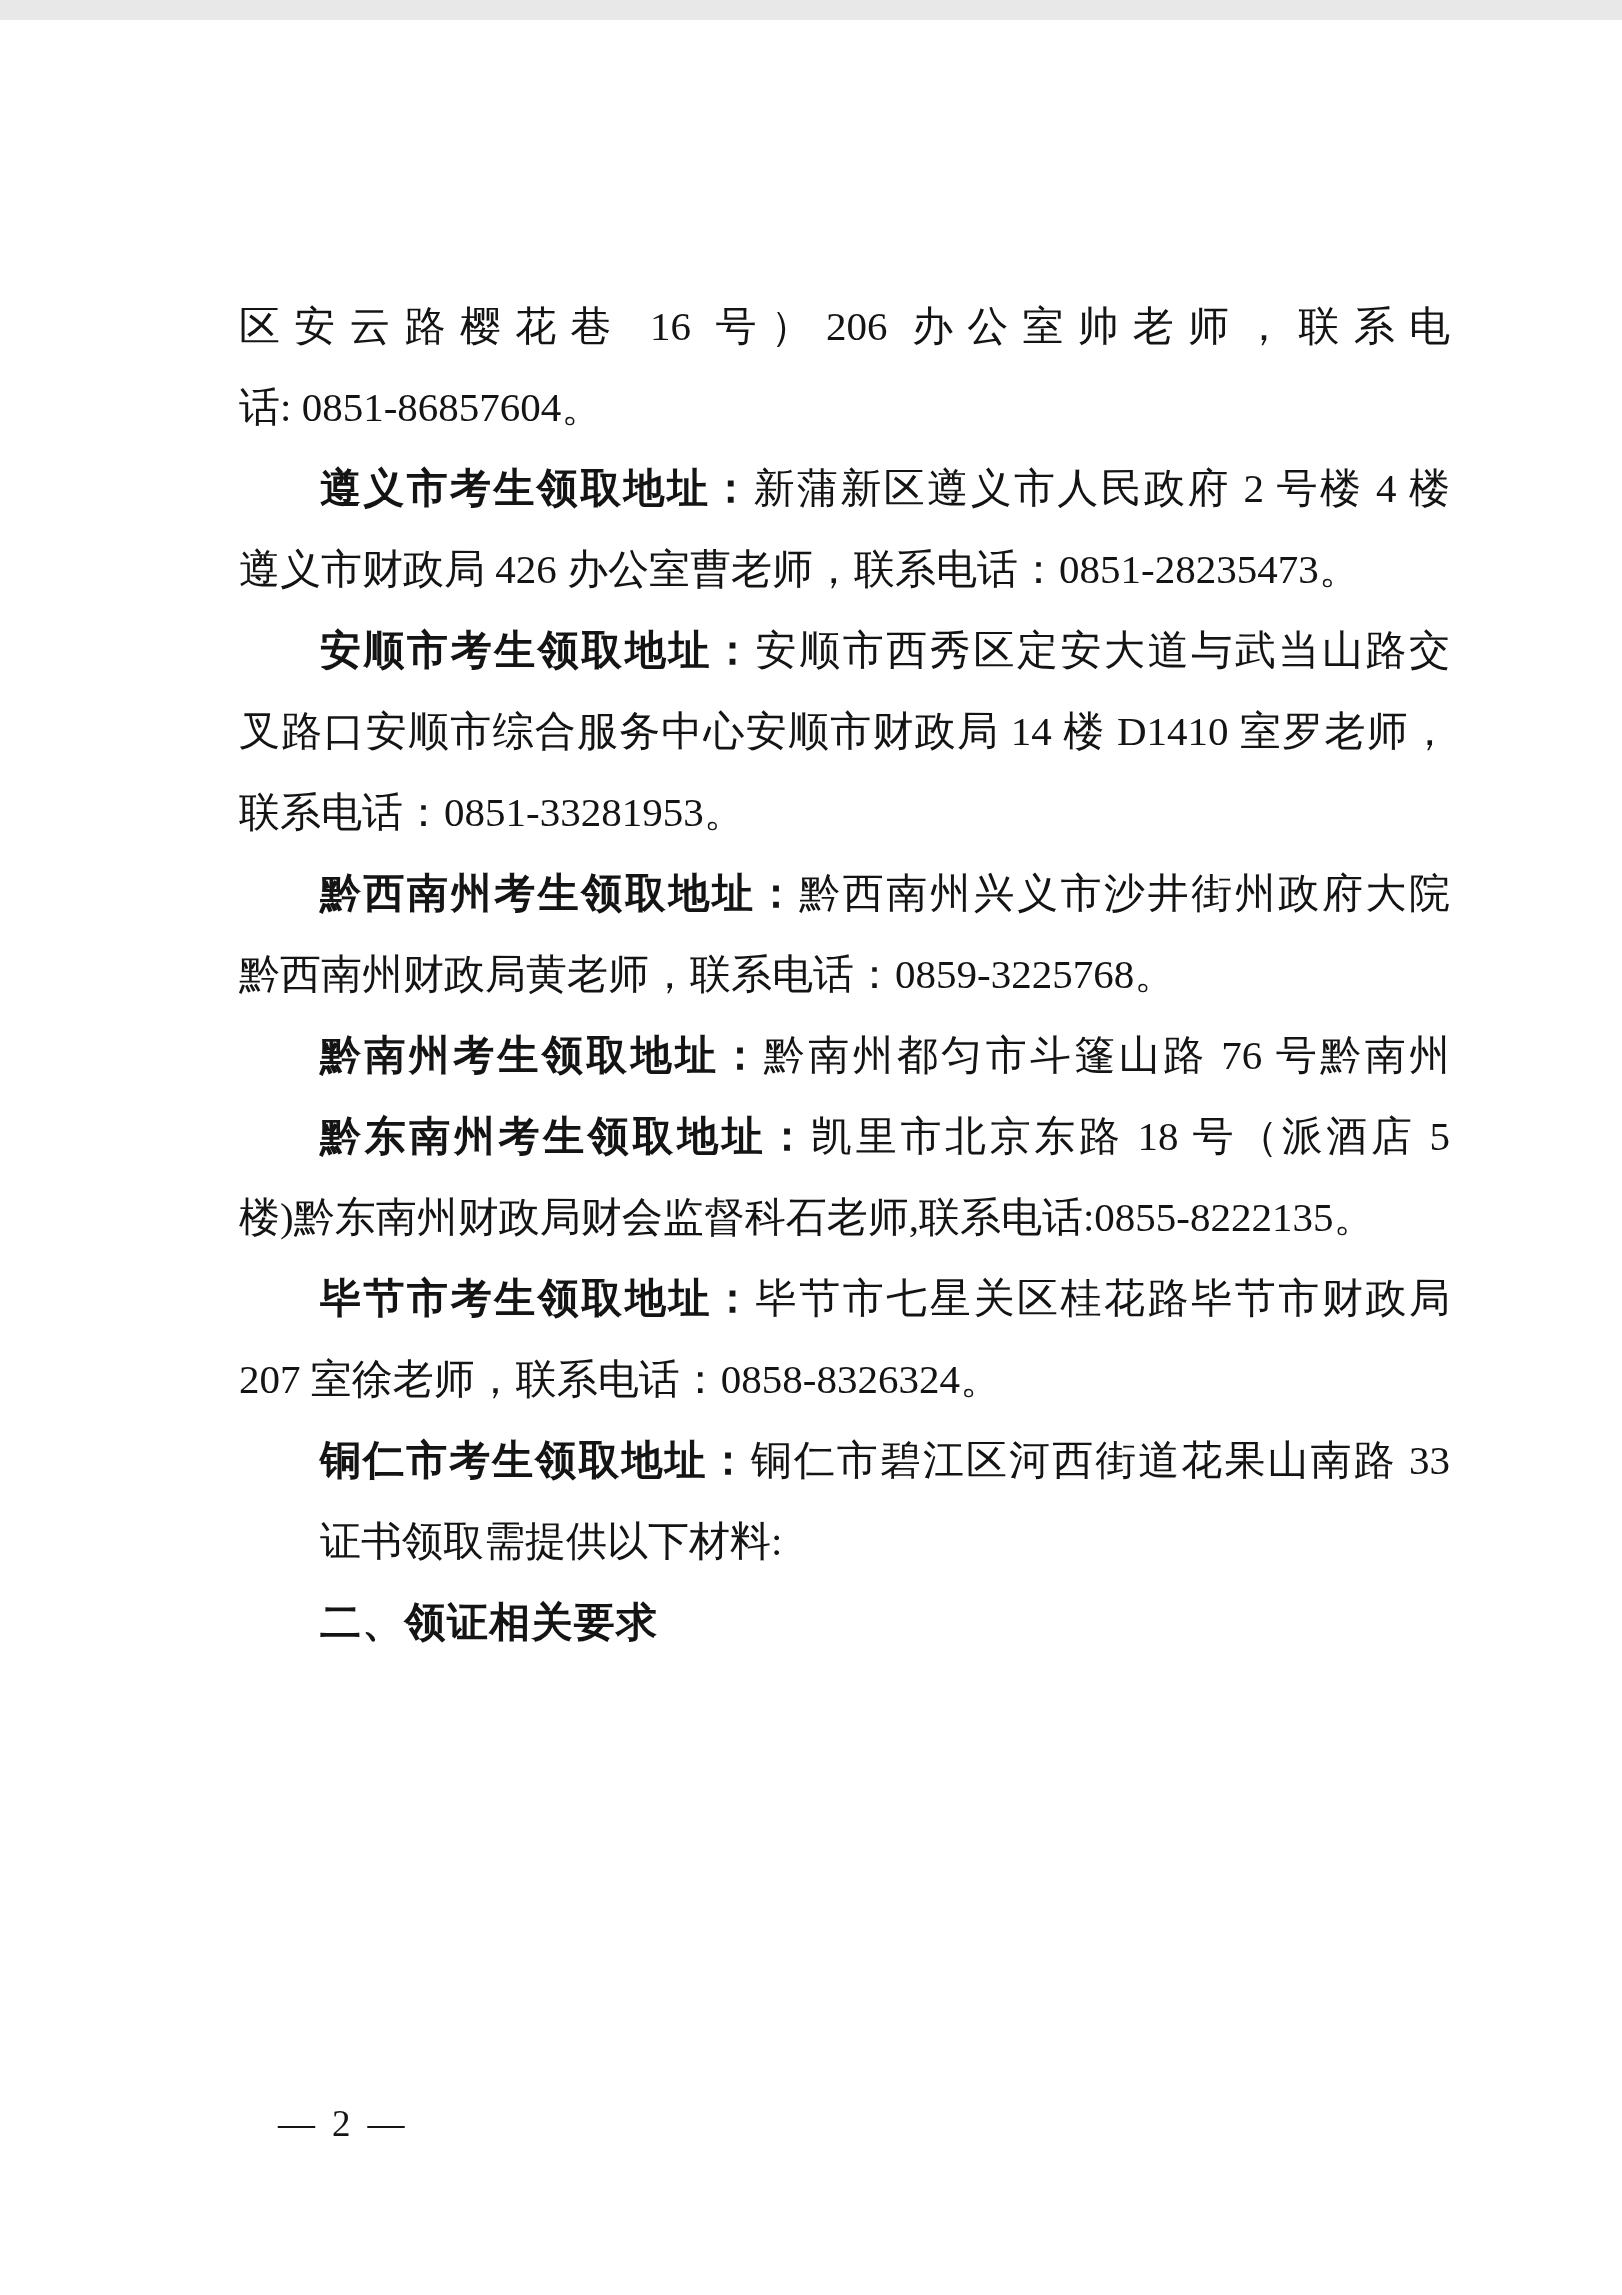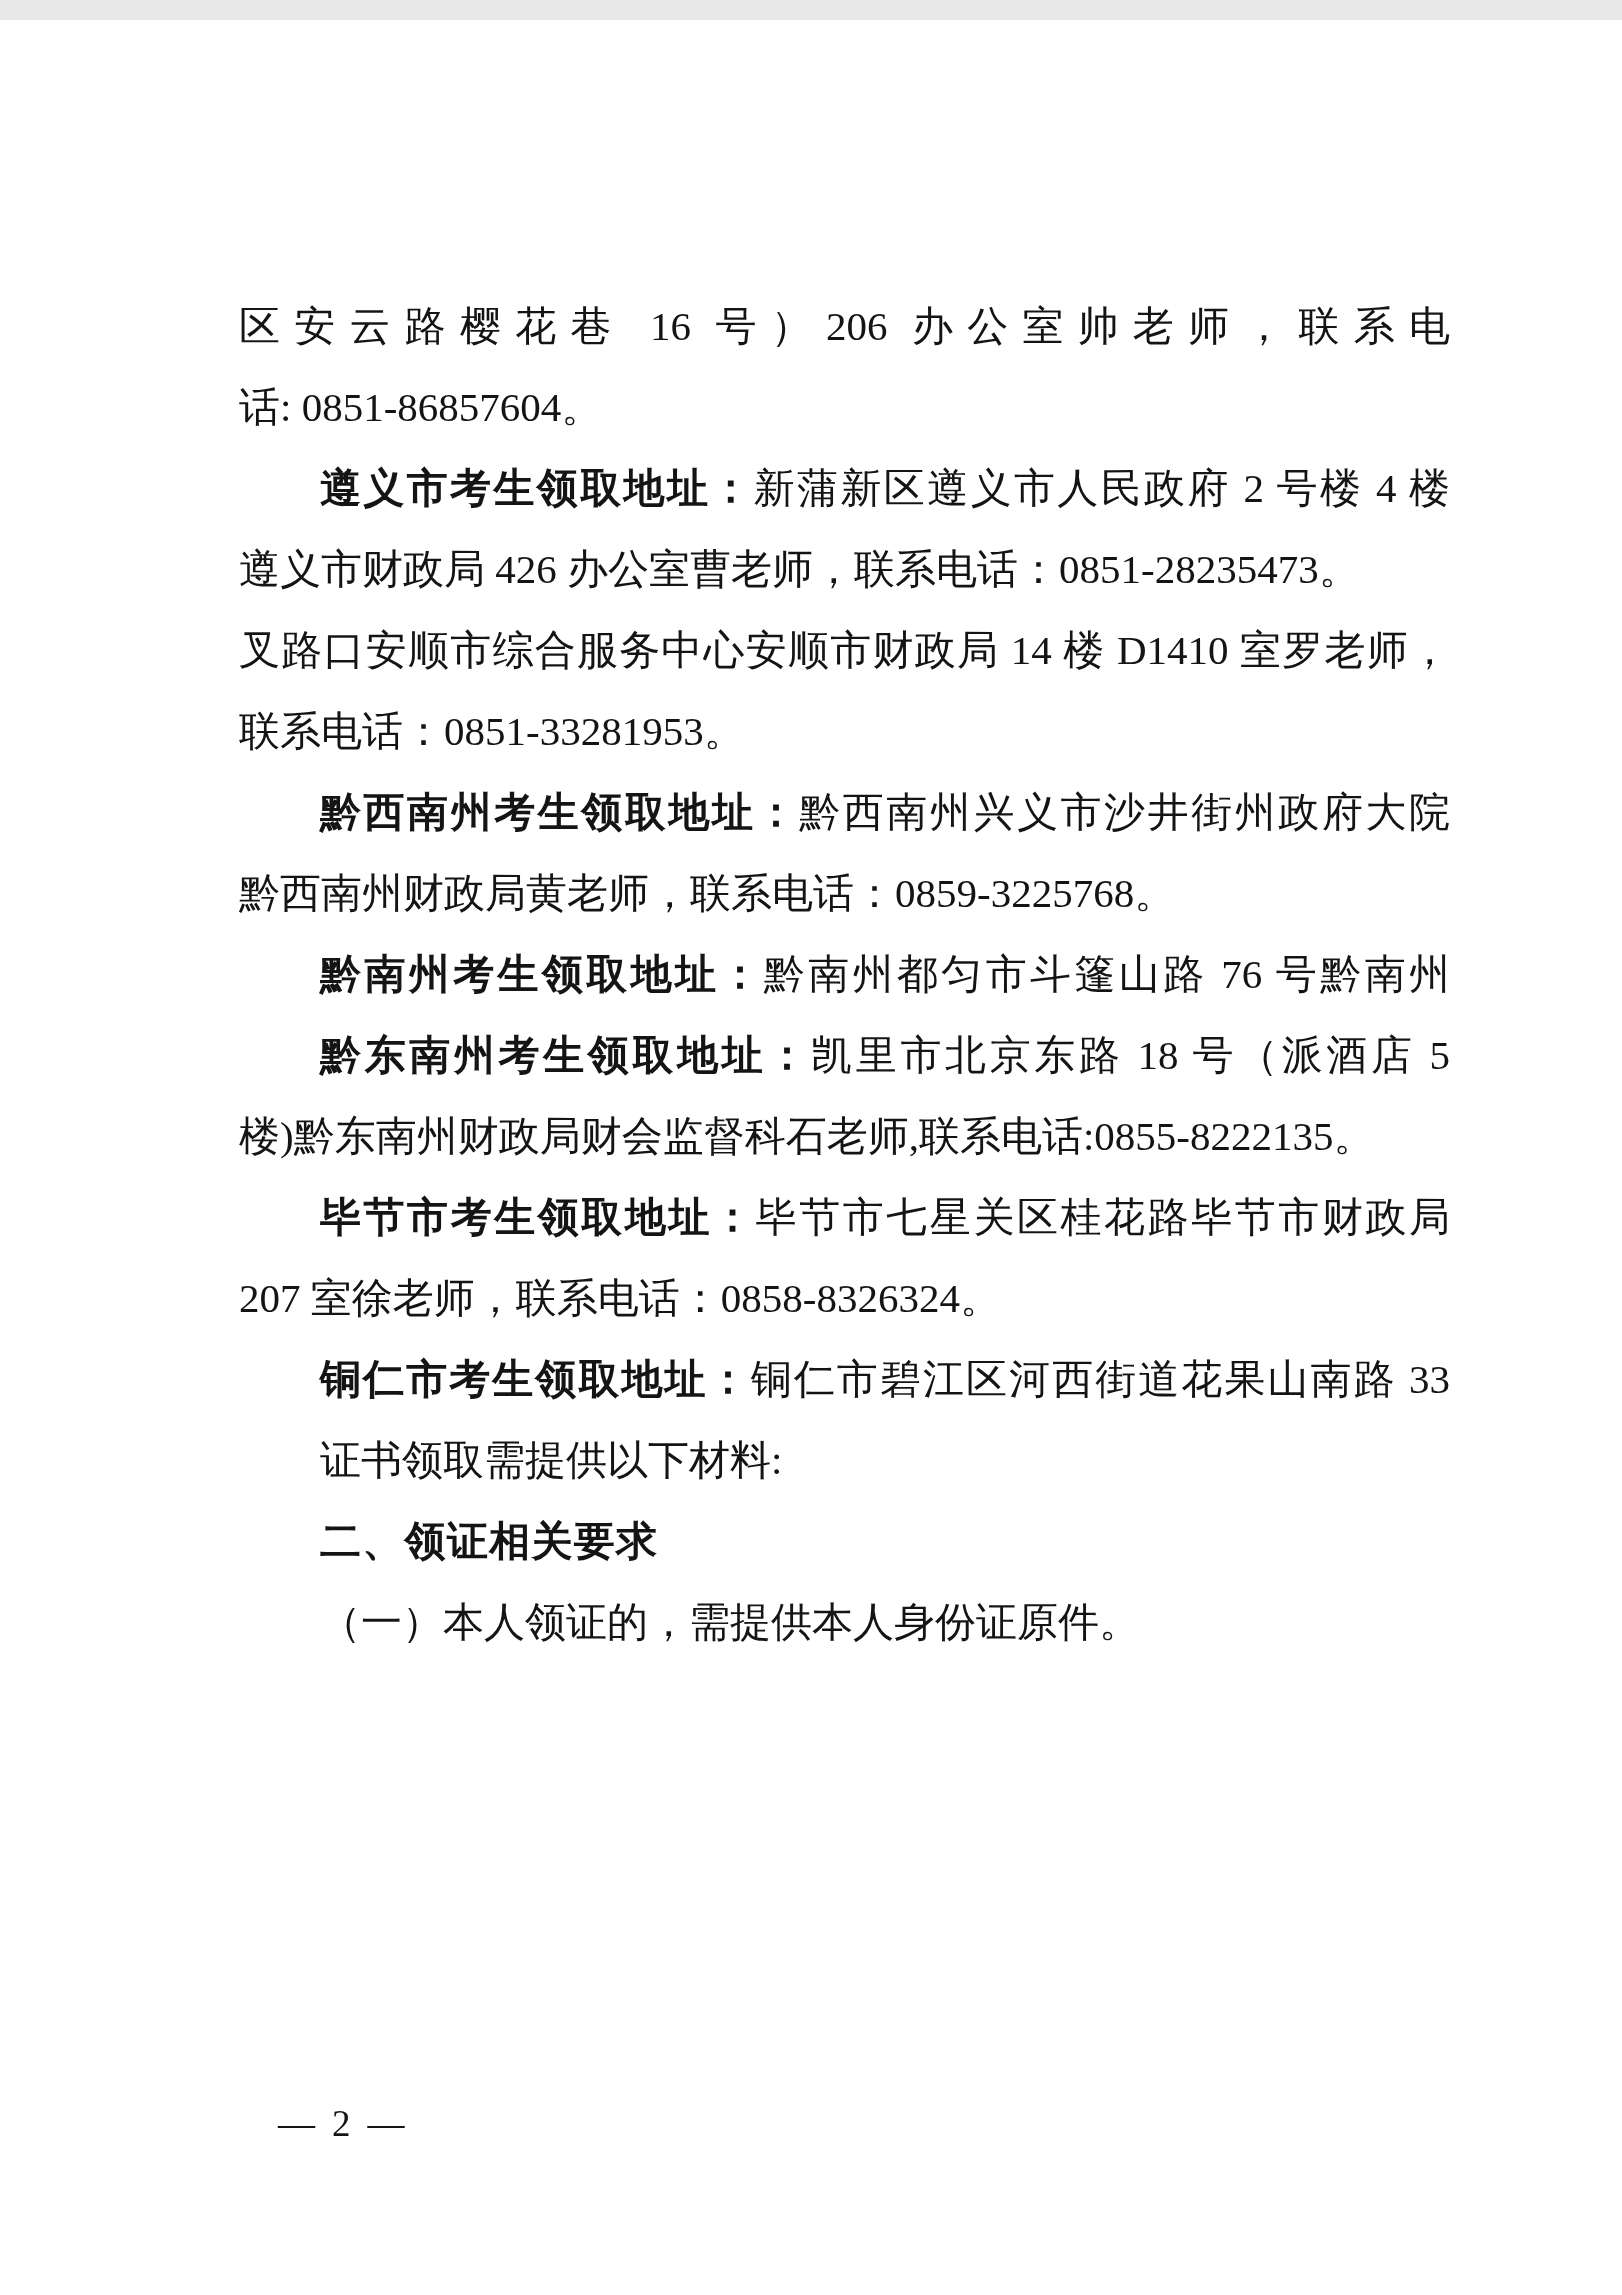--- a/index.html
+++ b/index.html
@@ -54,20 +54,21 @@
   <div class="content">
 
     <div class="line fill"><span class="label"></span><span>区安云路樱花巷 16 号）206 办公室帅老师，联系电</span></div>
 
     <div class="line"><span class="label"></span><span>话: 0851-86857604。</span></div>
 
     <div class="line fill indent"><span class="label">遵义市考生领取地址：</span><span>新蒲新区遵义市人民政府 2 号楼 4 楼</span></div>
 
     <div class="line"><span class="label"></span><span>遵义市财政局 426 办公室曹老师，联系电话：0851-28235473。</span></div>
 
+    <div class="line fill indent"><span class="label">安顺市考生领取地址：</span><span>安顺市西秀区定安大道与武当山路交</span></div>
 
     <div class="line fill"><span class="label"></span><span>叉路口安顺市综合服务中心安顺市财政局 14 楼 D1410 室罗老师，</span></div>
 
     <div class="line"><span class="label"></span><span>联系电话：0851-33281953。</span></div>
 
     <div class="line fill indent"><span class="label">黔西南州考生领取地址：</span><span>黔西南州兴义市沙井街州政府大院</span></div>
 
     <div class="line"><span class="label"></span><span>黔西南州财政局黄老师，联系电话：0859-3225768。</span></div>
 
     <div class="line fill indent"><span class="label">黔南州考生领取地址：</span><span>黔南州都匀市斗篷山路 76 号黔南州</span></div>
@@ -83,19 +84,18 @@
 
     <div class="line"><span class="label"></span><span>207 室徐老师，联系电话：0858-8326324。</span></div>
 
     <div class="line fill indent"><span class="label">铜仁市考生领取地址：</span><span>铜仁市碧江区河西街道花果山南路 33</span></div>
 
 
     <div class="line indent"><span class="label"></span><span>证书领取需提供以下材料:</span></div>
 
     <div class="line indent heading"><span class="label">二、领证相关要求</span><span></span></div>
 
-    <div class="line indent"><span class="label"></span><span>（一）本人领证的，需提供本人身份证原件。</span></div>
 
   </div>
 
   <div class="footer">— 2 —</div>
 </div>
 
 
 </body></html>

